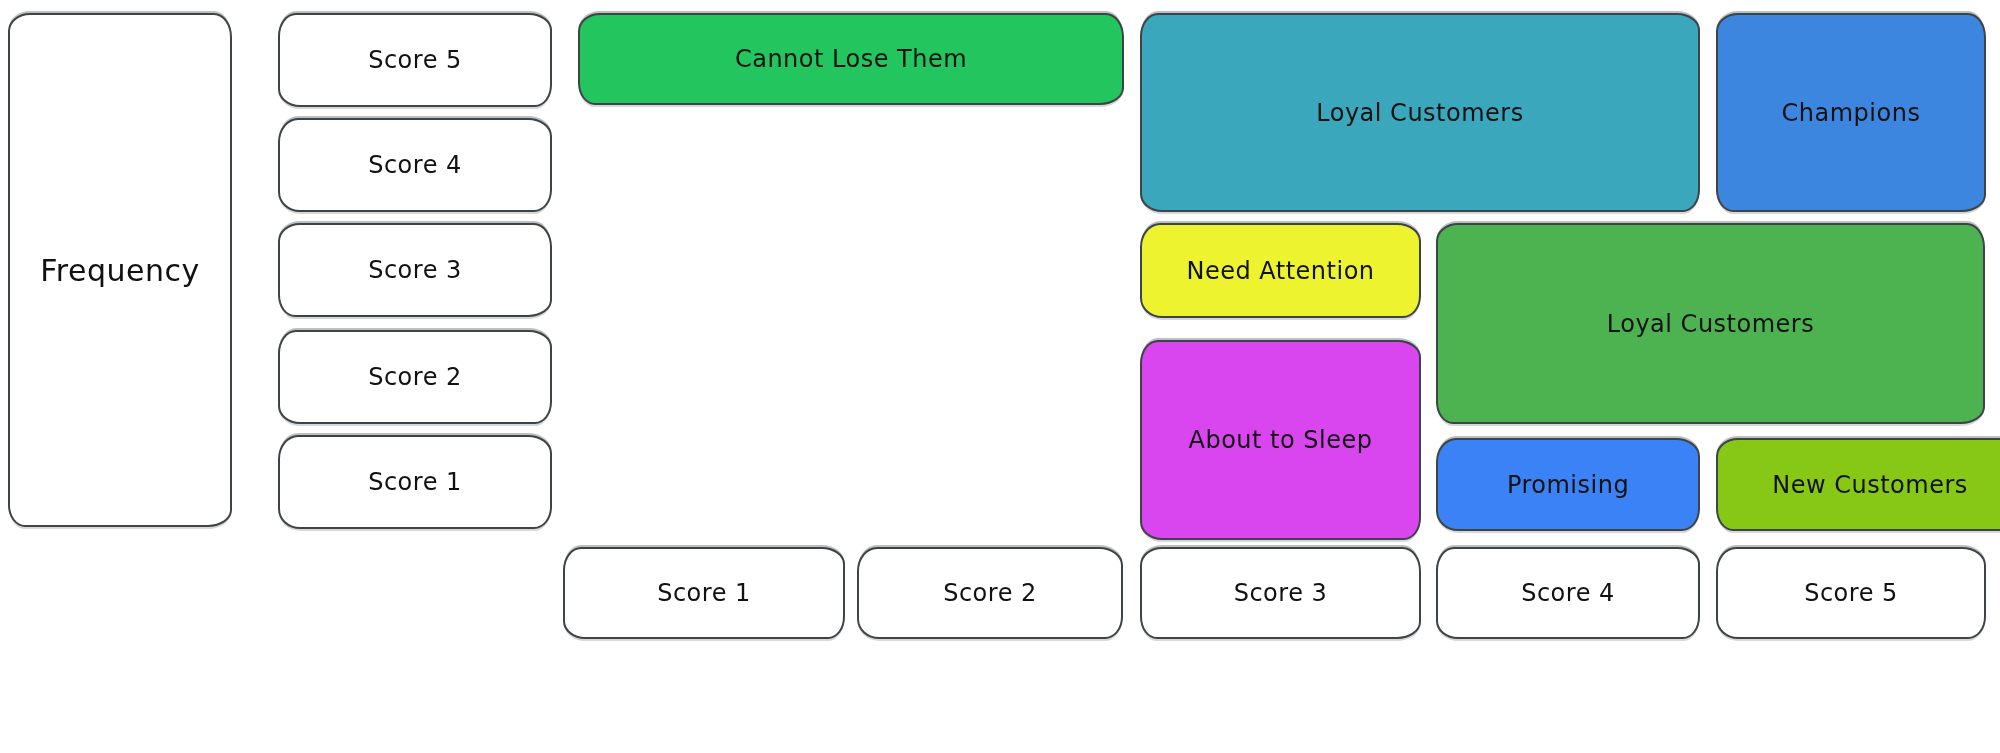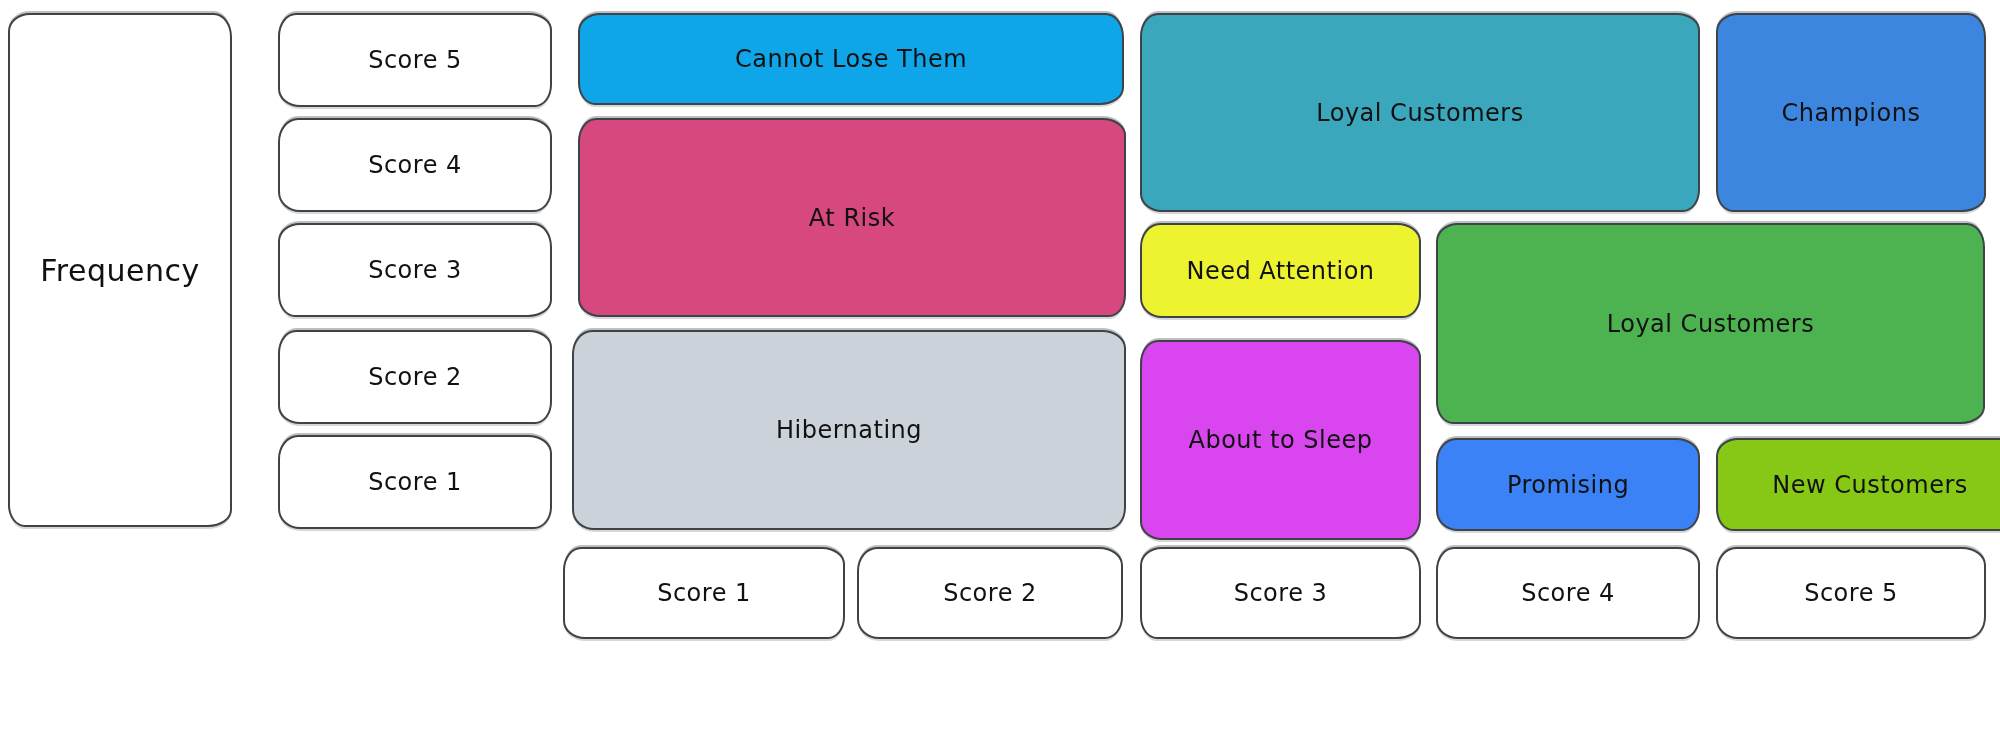--- a/index.html
+++ b/index.html
@@ -69,23 +69,21 @@
 <div id="canvas">
 
   <div class="box ra axis-label freq-axis">Frequency</div>
 
   <div class="box rb fscore-0">Score 5</div>
   <div class="box rc fscore-1">Score 4</div>
   <div class="box ra fscore-2">Score 3</div>
   <div class="box rb fscore-3">Score 2</div>
   <div class="box rc fscore-4">Score 1</div>
 
-  <div class="box ra seg-cannot" style="background-color: #0ea5e9;">Cannot Lose Them</div>
-  <div class="box rb seg-atrisk" style="background-color: rgb(214, 72, 126);">At Risk</div>
-  <div class="box rc seg-hibernate" style="background-color: rgb(204, 210, 217);">Hibernating</div>
+  <div class="box ra seg-cannot" style="background-color: #22c55e;">Cannot Lose Them</div>
   <div class="box rb seg-loyal-teal" style="background-color: rgb(58, 167, 188);">Loyal Customers</div>
   <div class="box rc seg-need" style="background-color: rgb(237, 243, 47);">Need Attention</div>
   <div class="box ra seg-champions" style="background-color: rgb(61, 134, 224);">Champions</div>
   <div class="box ra seg-loyal-grn" style="background-color: rgb(77, 179, 81);">Loyal Customers</div>
   <div class="box rb seg-sleep" style="background-color: #d946ef; margin-top: 10px;">About to Sleep</div>
   <div class="box rc seg-promising" style="background-color: #3b82f6;">Promising</div>
   <div class="box ra seg-newcust" style="background-color: rgb(135, 200, 22);">New Customers</div>
 
   <div class="box rb rscore-0">Score 1</div>
   <div class="box rc rscore-1">Score 2</div>

